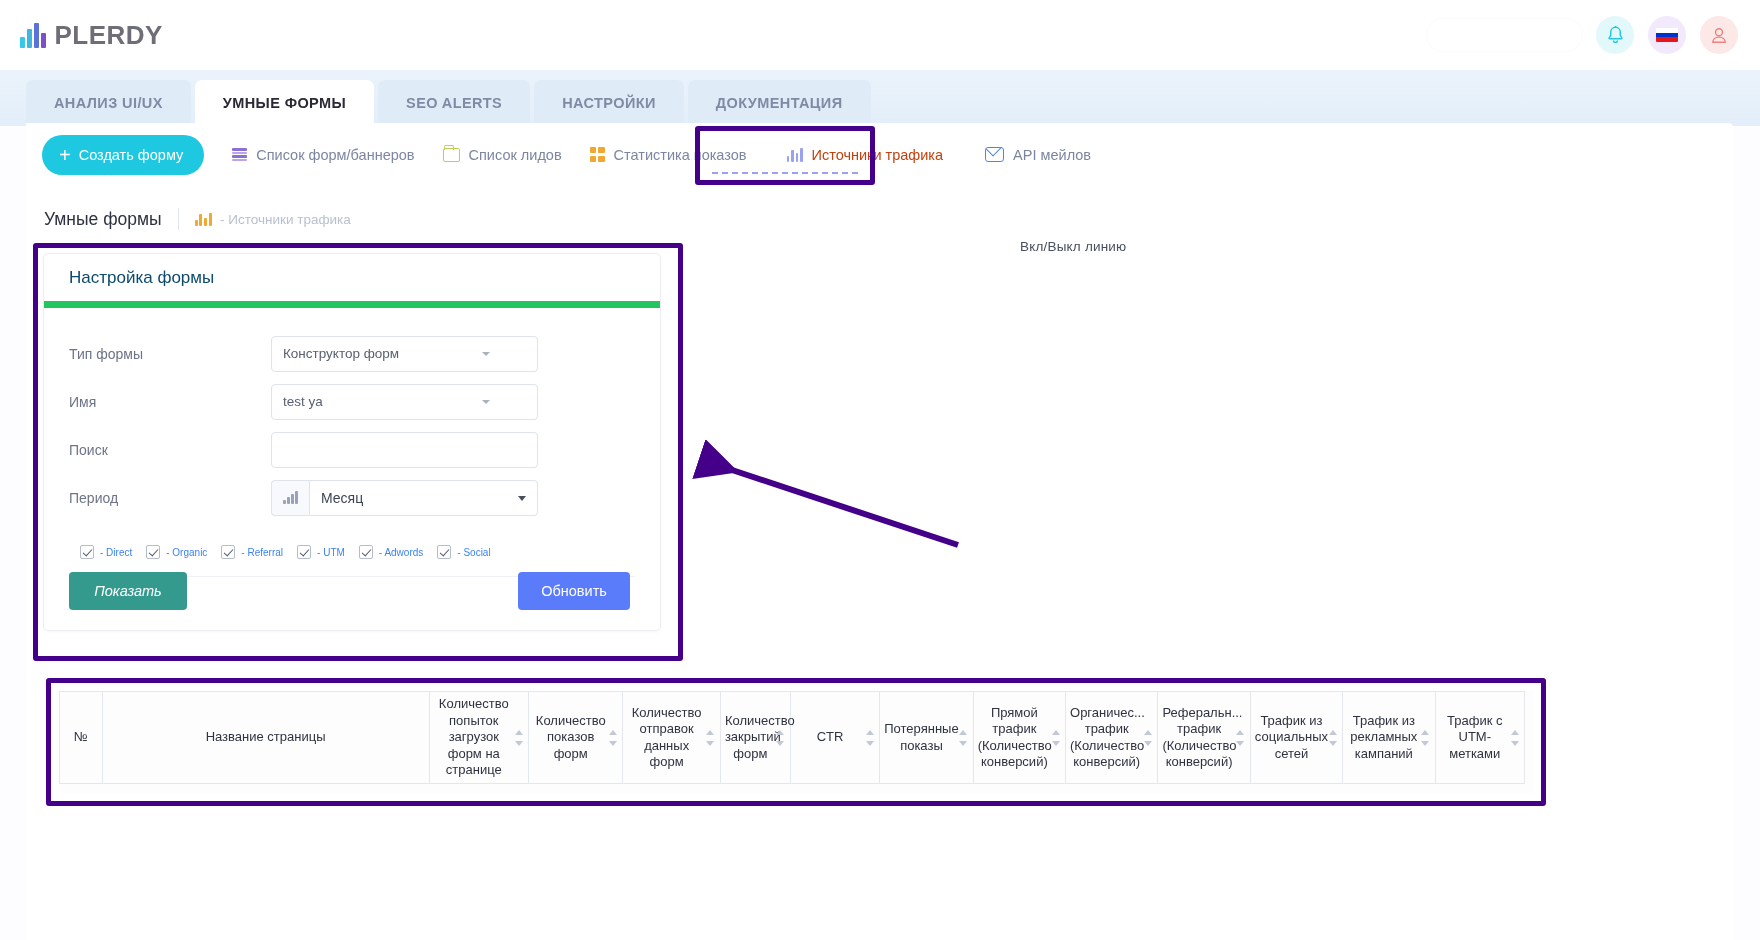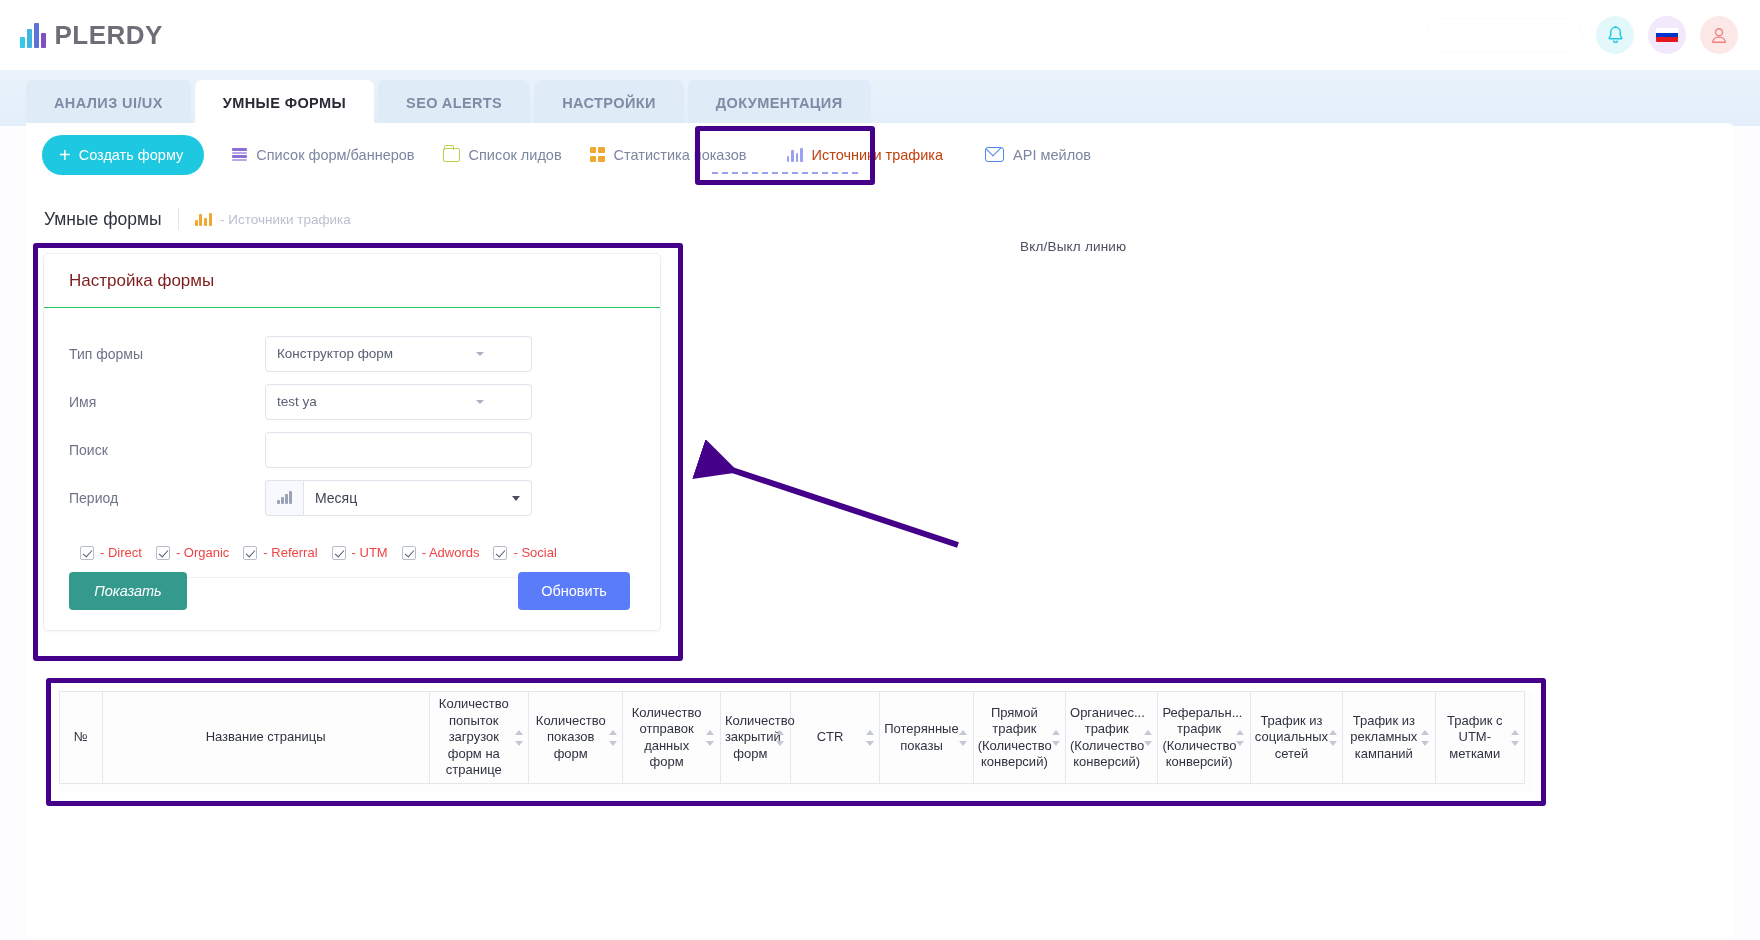--- a/index.html
+++ b/index.html
@@ -130,27 +130,27 @@
   .bc-sub { font-size: 13.5px; color: #b9c0cf; }
 
   
   .panel {
     position: absolute; left: 43px; top: 253px; width: 618px; height: 378px;
     background: #ffffff; border: 1px solid #eceef4; border-radius: 5px;
     box-shadow: 0 1px 3px rgba(60,70,110,.05);
   }
   .panel-head {
     height: 54px; display:flex; align-items:center; padding-left: 25px;
-    border-bottom: 1px solid #22c55e;
-    font-size: 17px; color: #7f1d1d;
+    border-bottom: 7px solid #22c55e;
+    font-size: 17px; color: #0c4a6e;
   }
   .panel-body { padding: 22px 25px 0 25px; }
   .frow { display: flex; align-items: center; height: 47px; margin-bottom: 1px; }
   .flabel { width: 196px; font-size: 14px; color: #6d7487; }
-  .fctl { position: relative; width: 230px; }
+  .fctl { position: relative; width: 230px; margin-left: 6px; }
   .fselect, .finput {
     width: 267px; height: 36px; border: 1px solid #dfe3ec; border-radius: 4px;
     background: #ffffff; font-size: 13.5px; color: #5a6073;
     padding: 0 26px 0 11px; display: flex; align-items: center;
     font-family: "Liberation Sans", sans-serif;
   }
   .caret-sm {
     position:absolute; right: 11px; top: 50%; margin-top: -2px;
     width: 0; height: 0; border-left: 4px solid transparent; border-right: 4px solid transparent;
     border-top: 4px solid #a9b0c2;
@@ -180,21 +180,21 @@
   }
   .chk-item { display:flex; align-items:center; margin-right: 14px; }
   .chkbox {
     width: 14px; height: 14px; border:1px solid #b5bccc; border-radius:2px;
     background:#fff; position:relative; cursor:pointer; margin-right: 6px;
   }
   .chkbox:after {
     content:""; position:absolute; left:4px; top:1px; width:4px; height:8px;
     border:solid #55596b; border-width:0 1.6px 1.6px 0; transform: rotate(42deg);
   }
-  .chk-label { font-size: 13px; color: #ef4444; white-space: nowrap; }
+  .chk-label { font-size: 10px; color: #3b82f6; white-space: nowrap; }
   .panel-foot {
     position:absolute; left:0; bottom:0; width:100%; height: 78px;
     display:flex; align-items:center; justify-content:space-between; padding: 0 30px 0 25px;
   }
   .btn-show {
     width: 118px; height: 38px; border-radius: 4px; border:none;
     background:#359a8e; color:#fff; font-style: italic; font-size: 14.5px;
     cursor:pointer; font-family: "Liberation Sans", sans-serif;
   }
   .btn-update {

